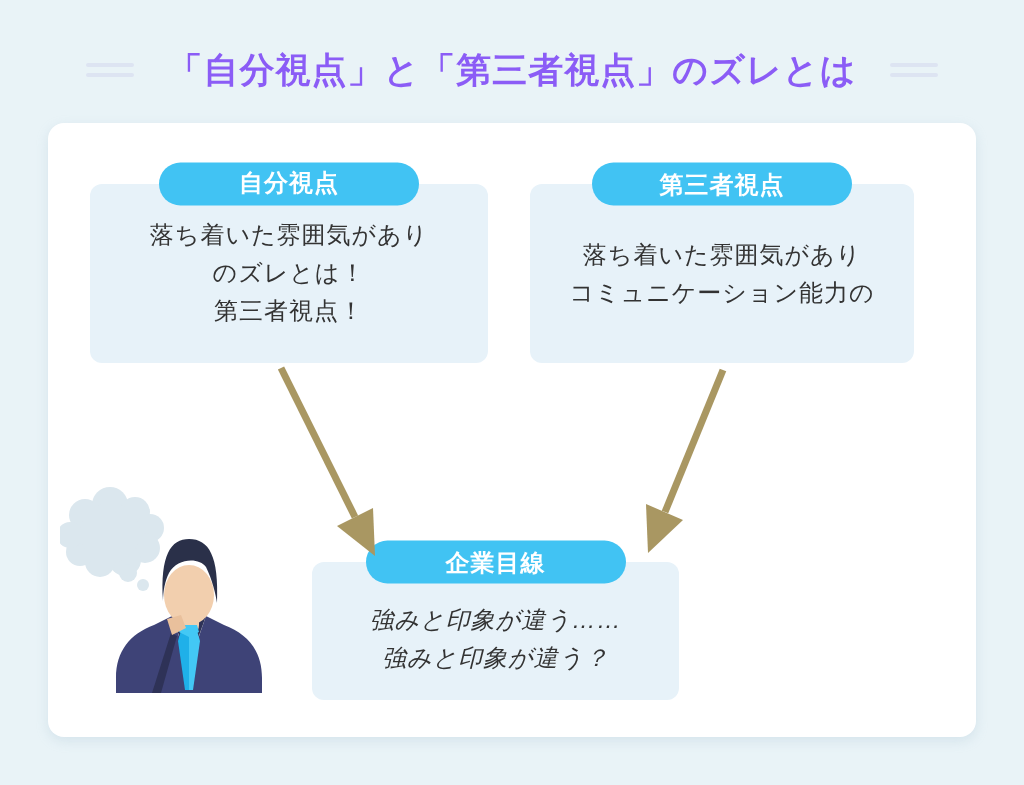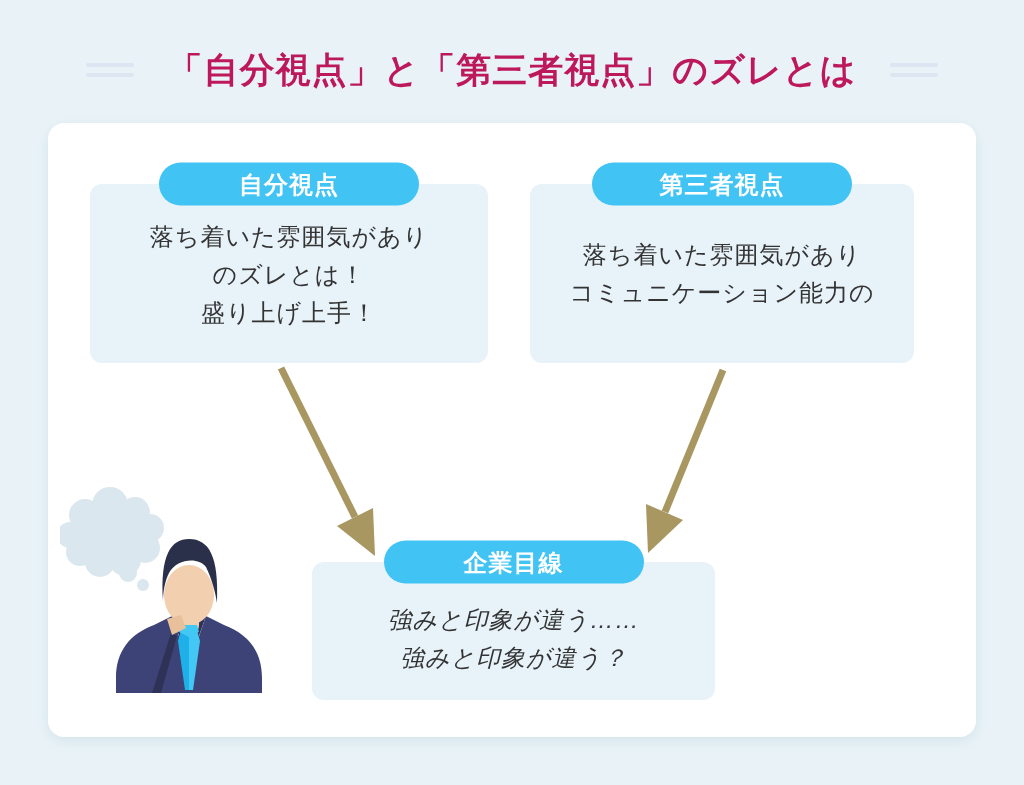--- a/index.html
+++ b/index.html
@@ -16,36 +16,36 @@
     background:var(--page-bg);
     font-family:"Liberation Sans","DejaVu Sans",sans-serif;
     color:var(--text-dark);
     position:relative;overflow:hidden;
   }
   .title-row{
     position:absolute;left:0;top:44px;width:1024px;height:52px;
     display:flex;align-items:center;justify-content:center;gap:34px;
   }
   .page-title{
-    font-size:35px;font-weight:bold;letter-spacing:1px;color:#be185d;
+    font-size:35px;font-weight:bold;letter-spacing:1px;color:#8b5cf6;
     white-space:nowrap;
   }
   .decor{display:flex;flex-direction:column;gap:6px;}
   .decor i{display:block;width:48px;height:4px;border-radius:2px;background:var(--decor-line);}
   .panel{
     position:absolute;left:48px;top:123px;width:928px;height:614px;
     background:var(--panel-bg);border-radius:16px;
     box-shadow:0 4px 12px rgba(160,190,210,.28);
   }
   .card{
     position:absolute;background:var(--card-bg);border-radius:12px;
   }
-  .card-self{left:42px;top:61px;width:398px;height:179px;}
+  .card-self{left:42px;top:61px;width:398px;height:179px;font-family:Liberation Mono, monospace;}
   .card-third{left:482px;top:61px;width:384px;height:179px;}
-  .card-company{left:264px;top:439px;width:403px;height:138px;}
+  .card-company{left:264px;top:439px;width:367px;height:138px;}
   .badge{
     position:absolute;left:50%;top:0;transform:translate(-50%,-50%);
     min-width:260px;height:43px;line-height:43px;padding:0 24px;
     background:var(--badge-blue);color:var(--badge-text);
     border-radius:22px;text-align:center;
     font-size:24px;font-weight:bold;letter-spacing:1px;white-space:nowrap;
   }
   .card-text{
     text-align:center;font-size:24px;line-height:38px;letter-spacing:1px;
     color:var(--text-dark);
@@ -81,21 +81,21 @@
     </span>
 </div>
 
 <div class="panel">
 
   <div class="card card-self">
     <div class="badge">自分視点</div>
     <div class="card-text">
       <div>落ち着いた雰囲気があり</div>
       <div>のズレとは！</div>
-      <div>盛り上げ上手！</div>
+      <div>第三者視点！</div>
     </div>
   </div>
 
   <div class="card card-third">
     <div class="badge">第三者視点</div>
     <div class="card-text">
       <div>落ち着いた雰囲気があり</div>
       <div>コミュニケーション能力の</div>
     </div>
   </div>

